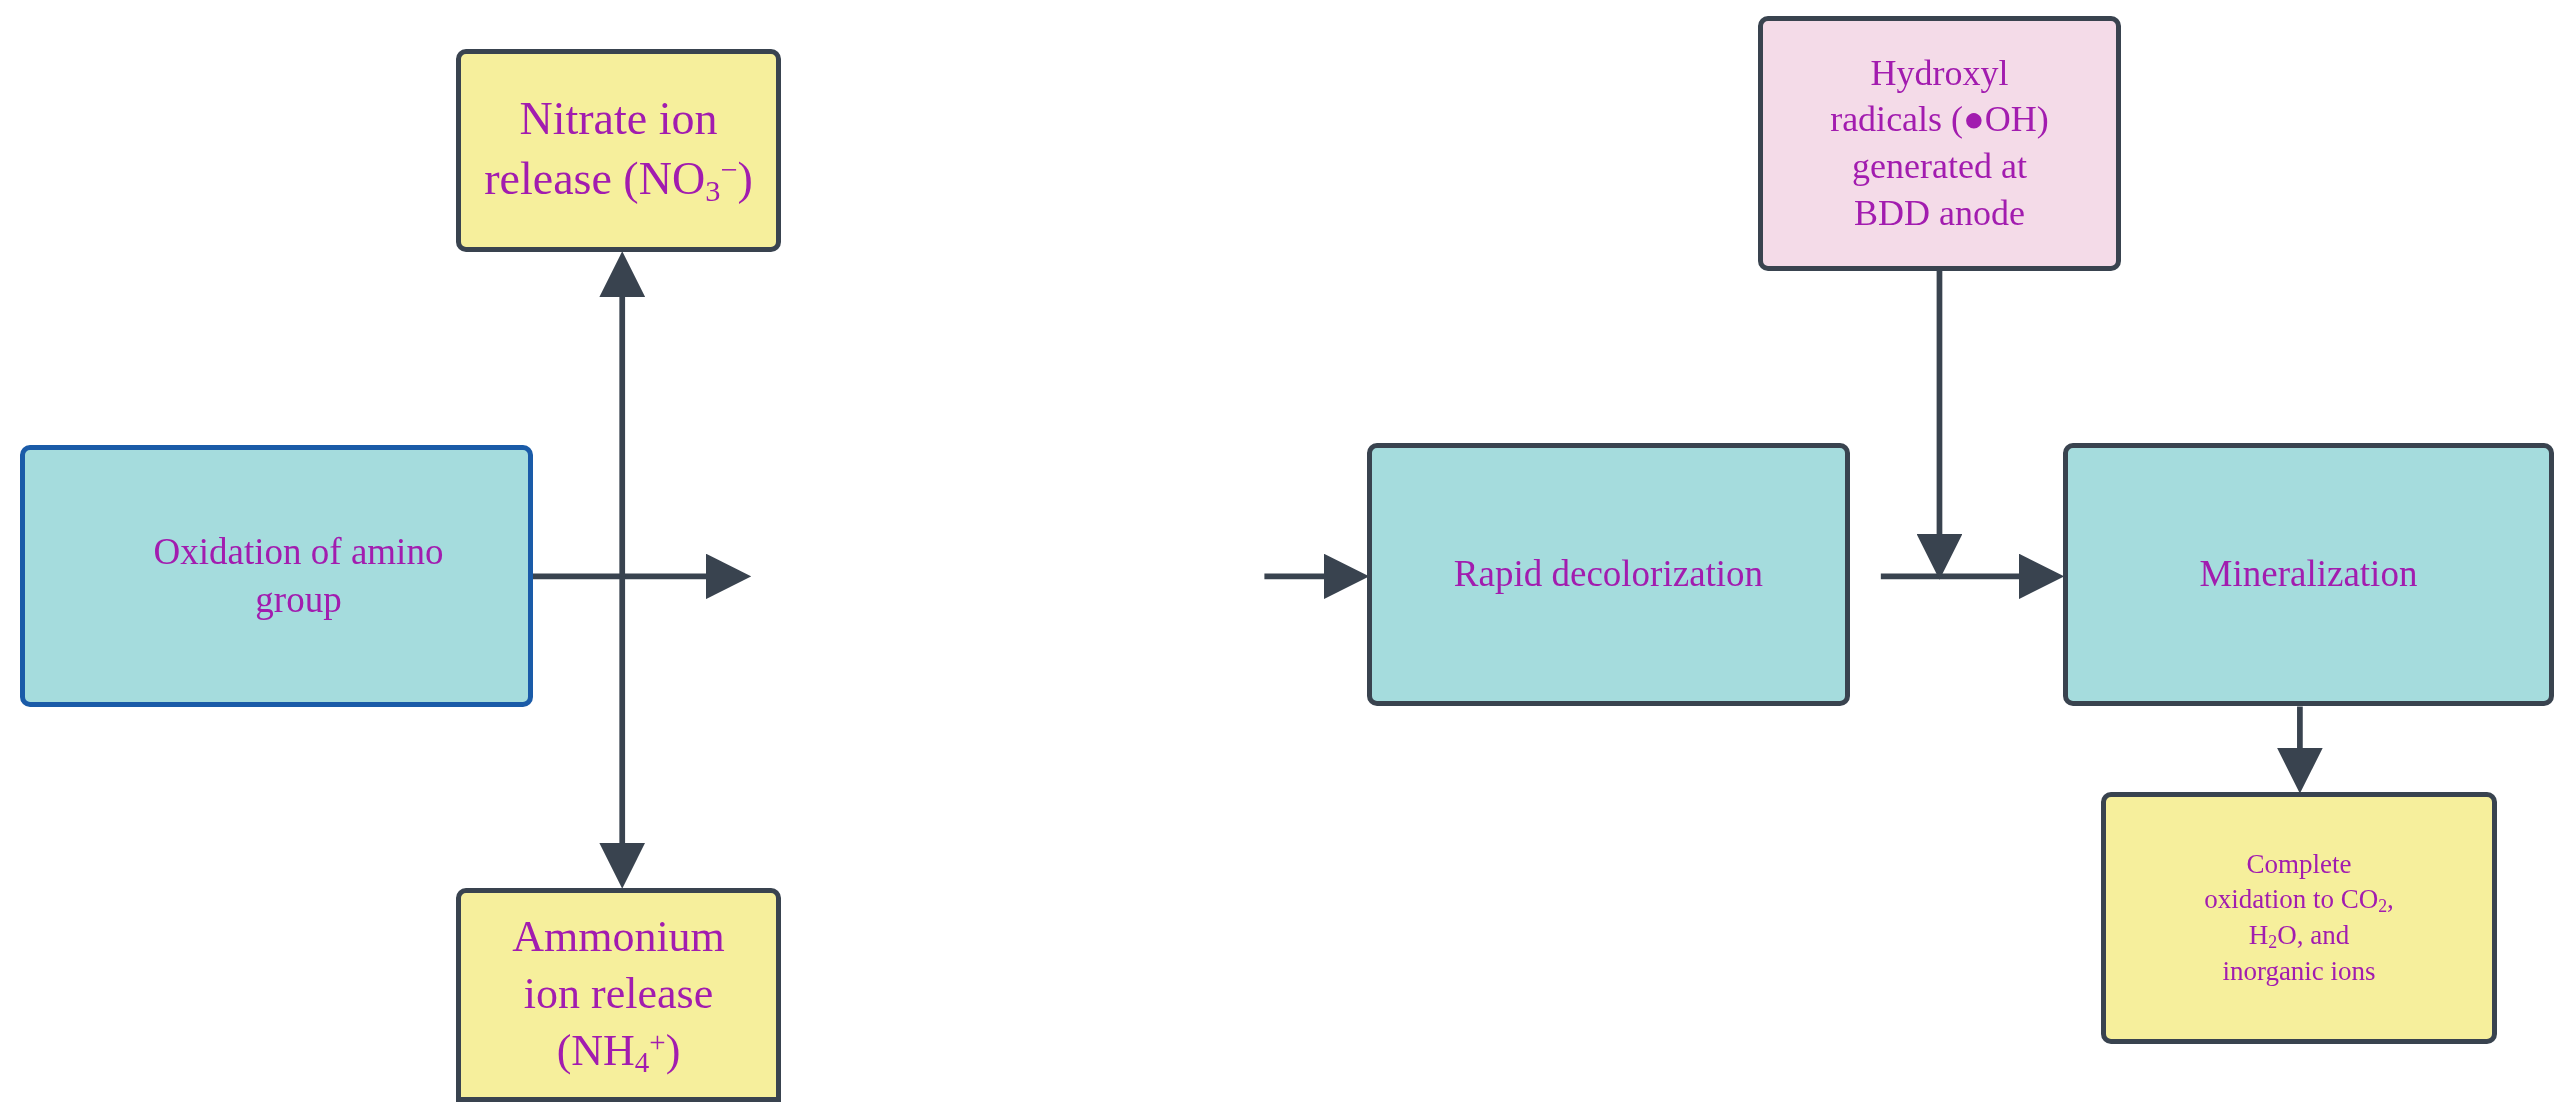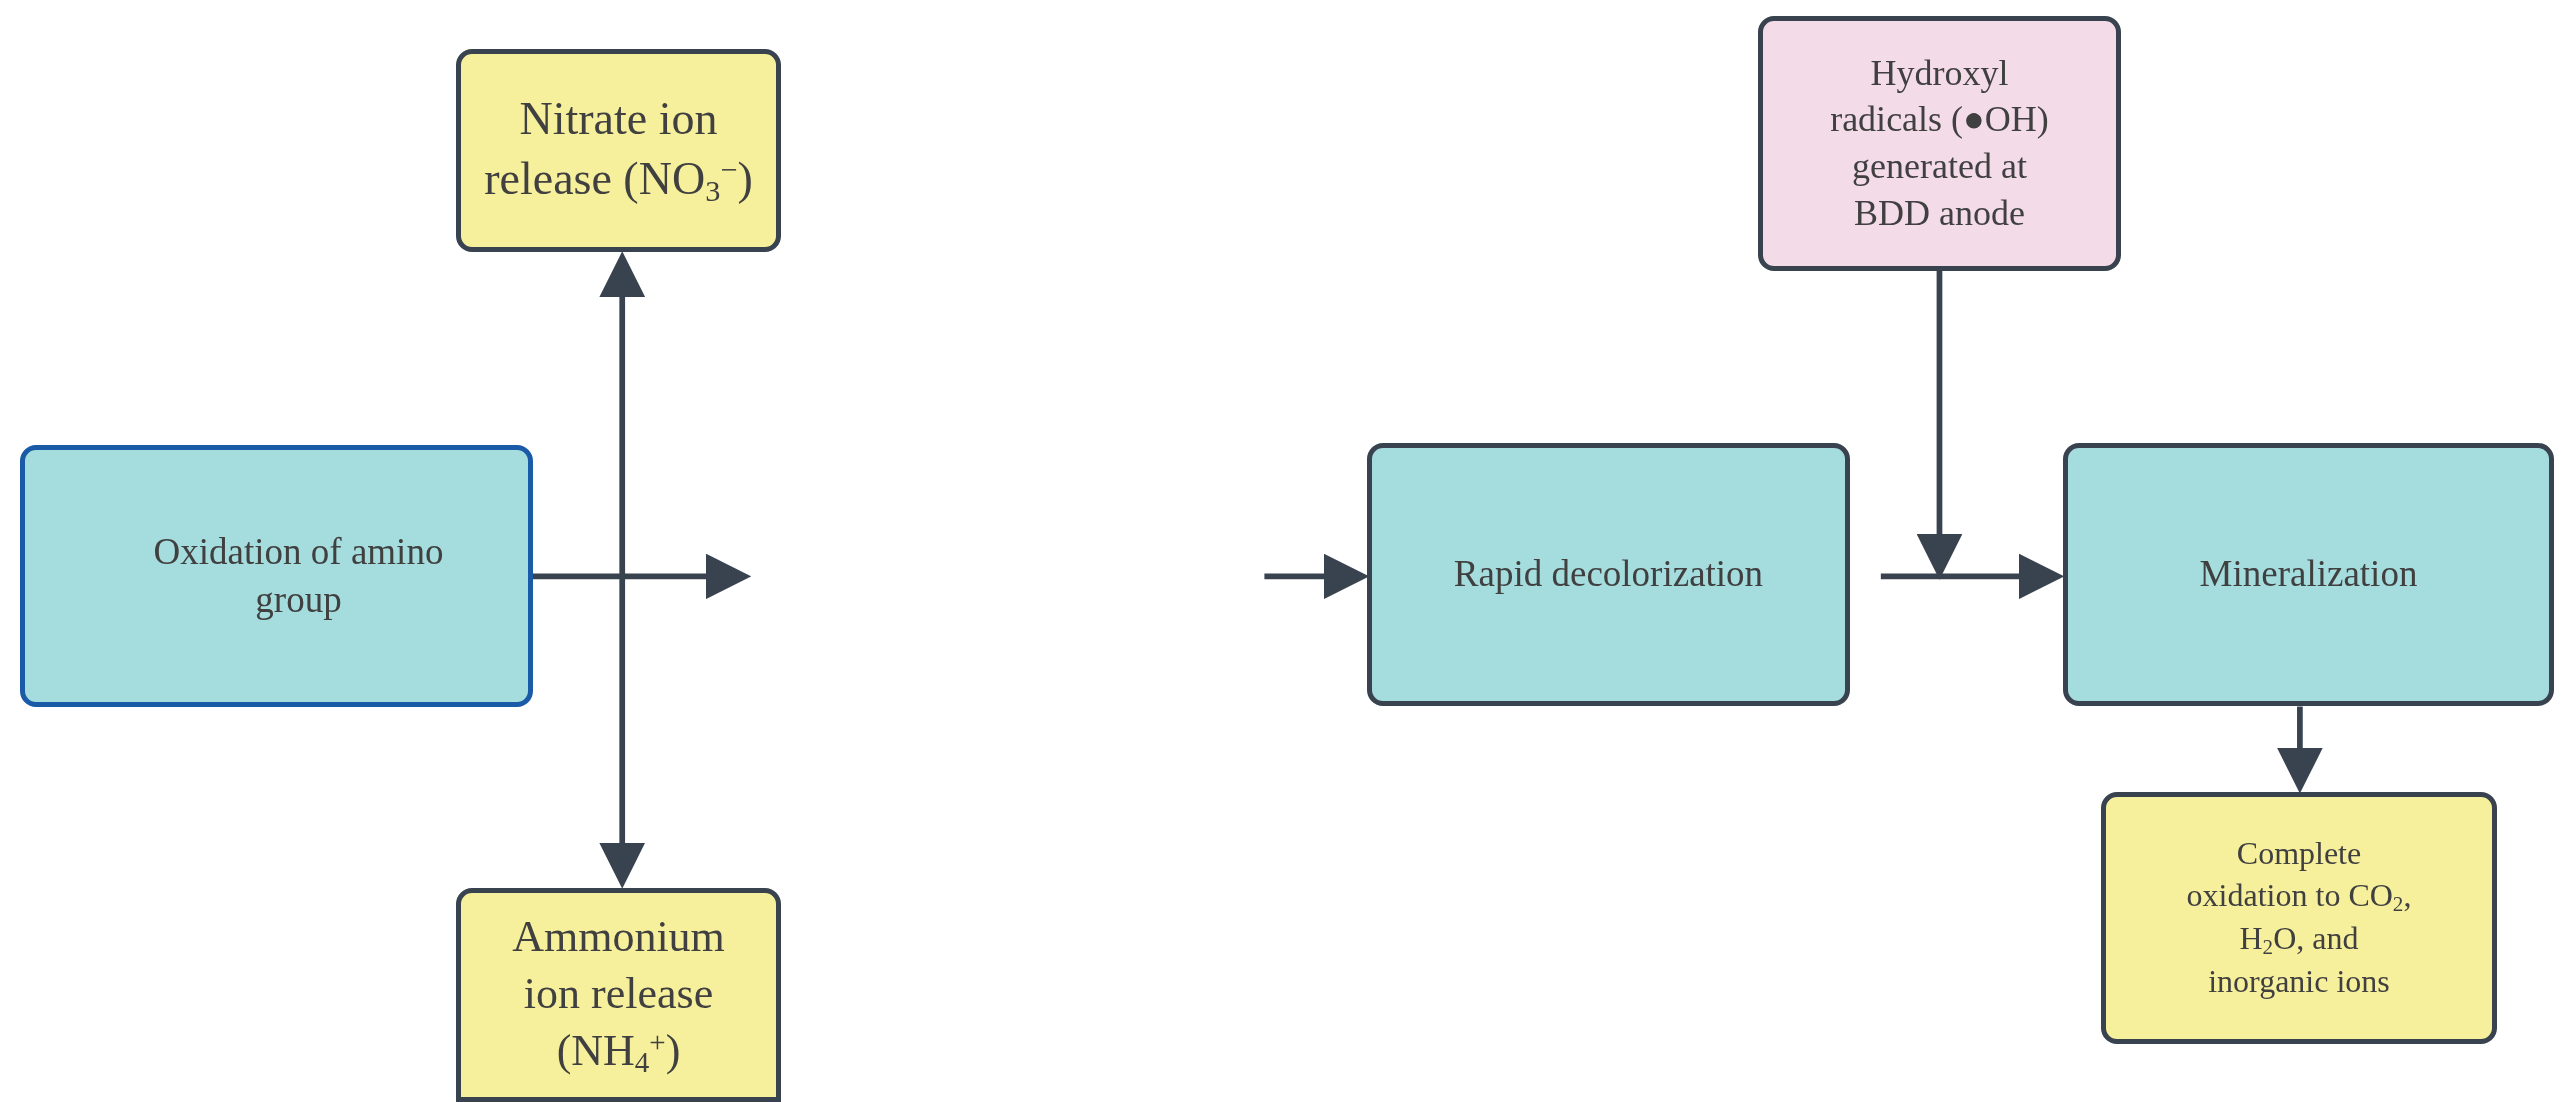--- a/index.html
+++ b/index.html
@@ -27,22 +27,22 @@
     height: 1102px;
     pointer-events: none;
   }
   .node {
     position: absolute;
     box-sizing: border-box;
     display: flex;
     align-items: center;
     justify-content: center;
     text-align: center;
-    border-radius: 16px;
-    color: #404040;
+    border-radius: 10px;
+    color: #a21caf;
     line-height: 1.30;
     z-index: 3;
   }
   .node .label {
     display: block;
     padding: 0 10px;
     white-space: pre-line;
   }
   .teal {
     background: #a5dcdd;
@@ -107,18 +107,18 @@
   </div>
 
   <div class="node pink" style="left:1758px; top:15.7px; width:363px; height:255px; font-size:36px;">
     <span class="label"><span>Hydroxyl</span><br><span>radicals (</span><span>●</span><span>OH)</span><br><span>generated at</span><br><span>BDD anode</span></span>
   </div>
 
   <div class="node teal" style="left:2063px; top:443px; width:491px; height:263px; font-size:37px;">
     <span class="label">Mineralization</span>
   </div>
 
-  <div class="node yellow" style="left:2101px; top:792px; width:396px; height:252px; font-size:32px;">
+  <div class="node yellow" style="left:2101px; top:792px; width:396px; height:252px; font-size:27px;">
     <span class="label"><span>Complete</span><br><span>oxidation to CO</span><sub>2</sub><span>,</span><br><span>H</span><sub>2</sub><span>O, and</span><br><span>inorganic ions</span></span>
   </div>
 
 </div>
 
 
 </body></html>

